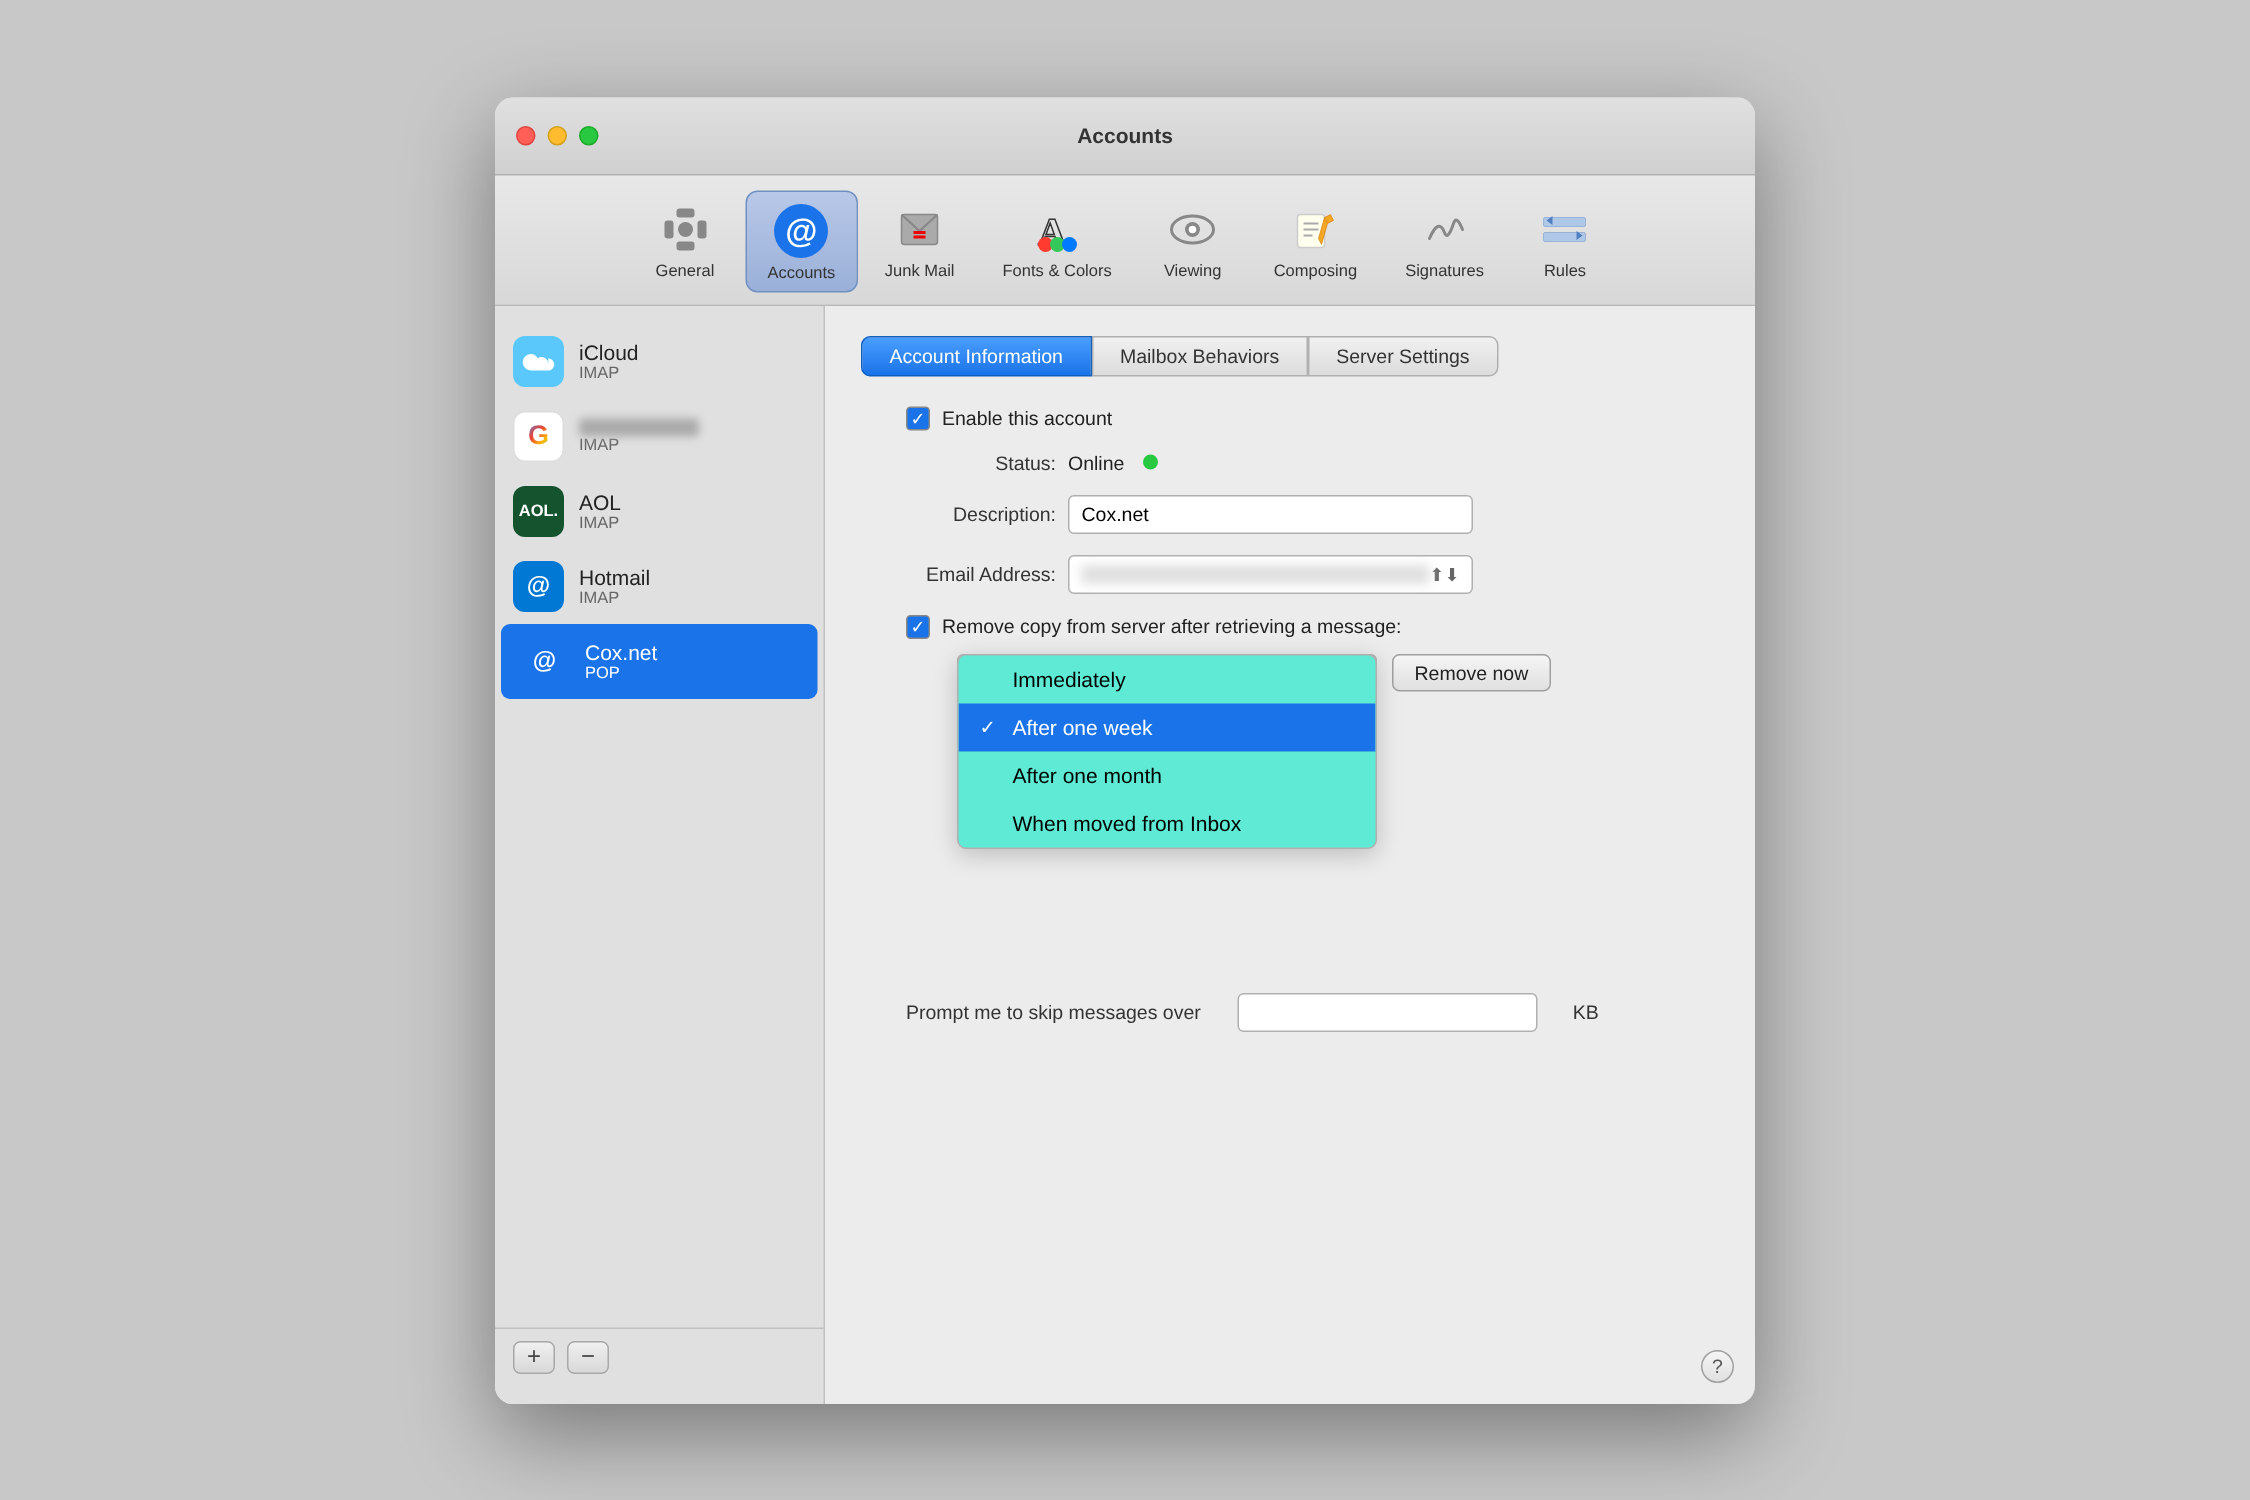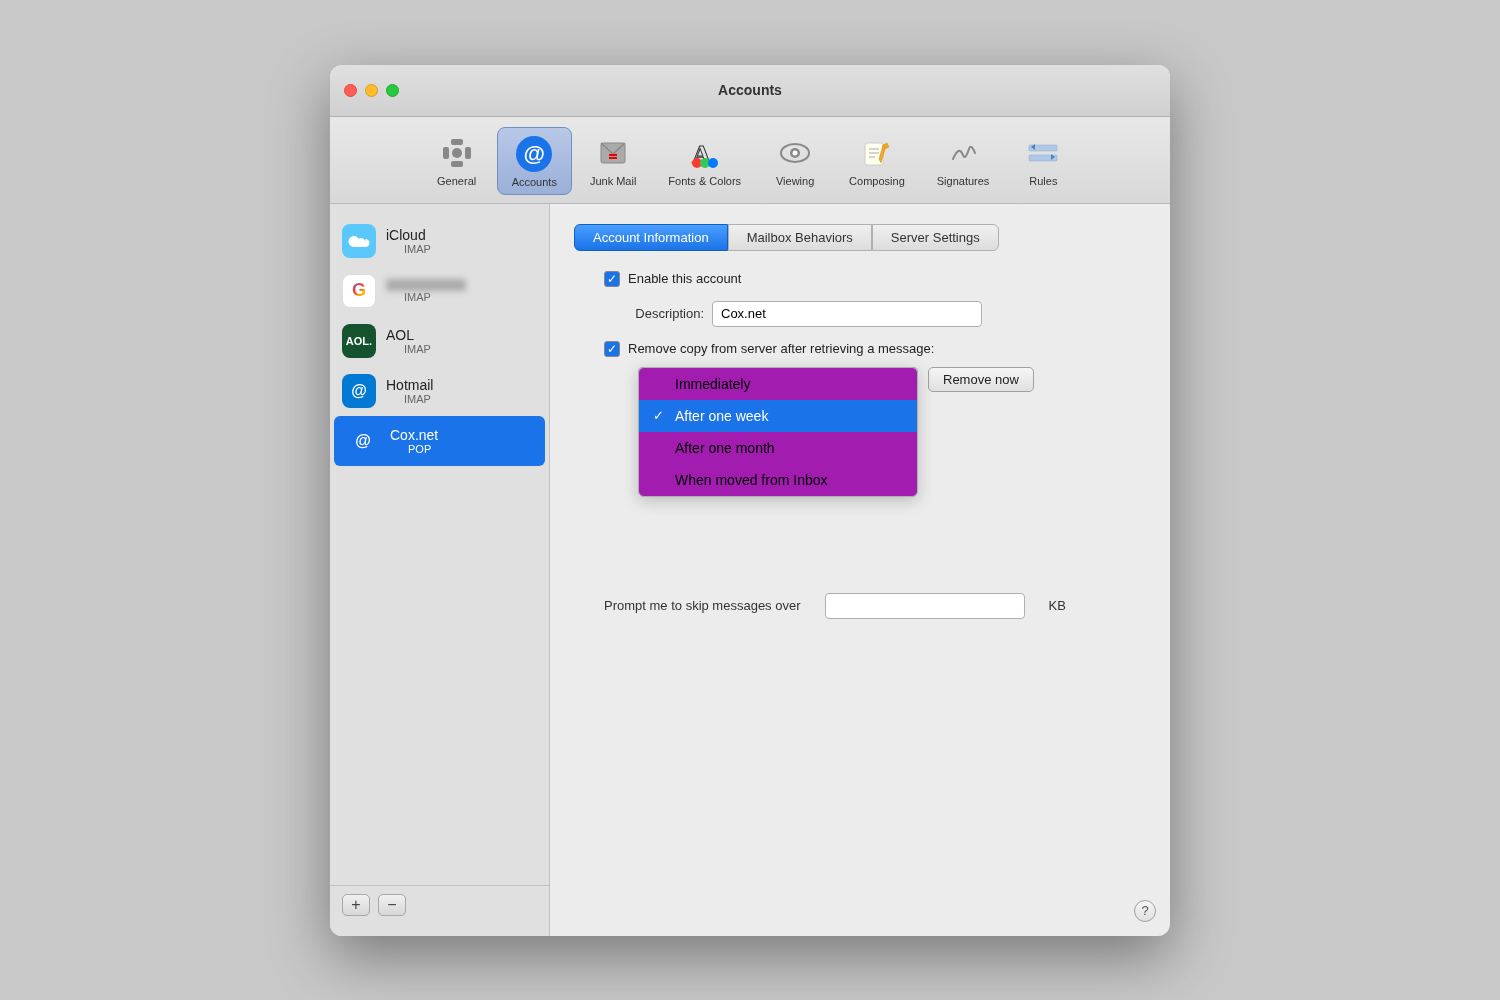--- a/index.html
+++ b/index.html
@@ -127,21 +127,21 @@
       font-size: 16px;
       font-weight: bold;
       flex-shrink: 0;
     }
     .icon-icloud { background: #5ac8fa; color: white; font-size: 18px; }
     .icon-aol { background: #14532d; color: white; font-size: 11px; }
     .icon-hotmail { background: #0078d4; color: white; font-size: 16px; }
     .icon-cox { background: #1a73e8; color: white; font-size: 16px; }
     .account-info { display: flex; flex-direction: column; }
     .account-name { font-size: 14px; font-weight: 500; color: #222; }
-    .account-type { font-size: 11px; color: #666; margin-left: 18px; }
+    .account-type { font-size: 11px; color: #666; }
 
     .sidebar-bottom {
       margin-top: auto;
       display: flex;
       border-top: 1px solid #c0c0c0;
       padding: 8px 12px;
       gap: 8px;
     }
     .sidebar-btn {
       width: 28px;
@@ -285,21 +285,21 @@
       padding: 0 8px;
       font-size: 13px;
       cursor: pointer;
     }
 
     .dropdown-menu {
       position: absolute;
       top: 0;
       left: 64px;
       width: 280px;
-      background: #a21caf;
+      background: #5eead4;
       border: 1px solid #b0b0b0;
       border-radius: 6px;
       box-shadow: 0 4px 16px rgba(0,0,0,0.2);
       z-index: 100;
       overflow: hidden;
     }
     .dropdown-option {
       padding: 8px 14px;
       font-size: 14px;
       cursor: pointer;
@@ -550,26 +550,38 @@
         <div class="tab">Server Settings</div>
       </div>
 
       <div class="checkbox-row">
         <div class="checkbox">
           <span class="checkbox-check">✓</span>
         </div>
         <span class="checkbox-label">Enable this account</span>
       </div>
 
+      <div class="form-row">
+        <span class="form-label">Status:</span>
+        <span class="form-value">Online</span>
+        <span class="status-dot"></span>
+      </div>
 
       <div class="form-row">
         <span class="form-label">Description:</span>
         <input class="text-input" type="text" value="Cox.net" style="">
       </div>
 
+      <div class="form-row">
+        <span class="form-label">Email Address:</span>
+        <div class="select-input">
+          <span style="flex:1;background:#ddd;height:12px;border-radius:2px;filter:blur(4px);display:block;"></span>
+          <span class="select-arrow">⬆⬇</span>
+        </div>
+      </div>
 
       <div class="remove-copy-row">
         <div class="checkbox">
           <span class="checkbox-check">✓</span>
         </div>
         <span class="checkbox-label">Remove copy from server after retrieving a message:</span>
       </div>
 
       <div class="dropdown-area">
         <div style="display:flex;gap:10px;align-items:center;margin-bottom:6px;">

